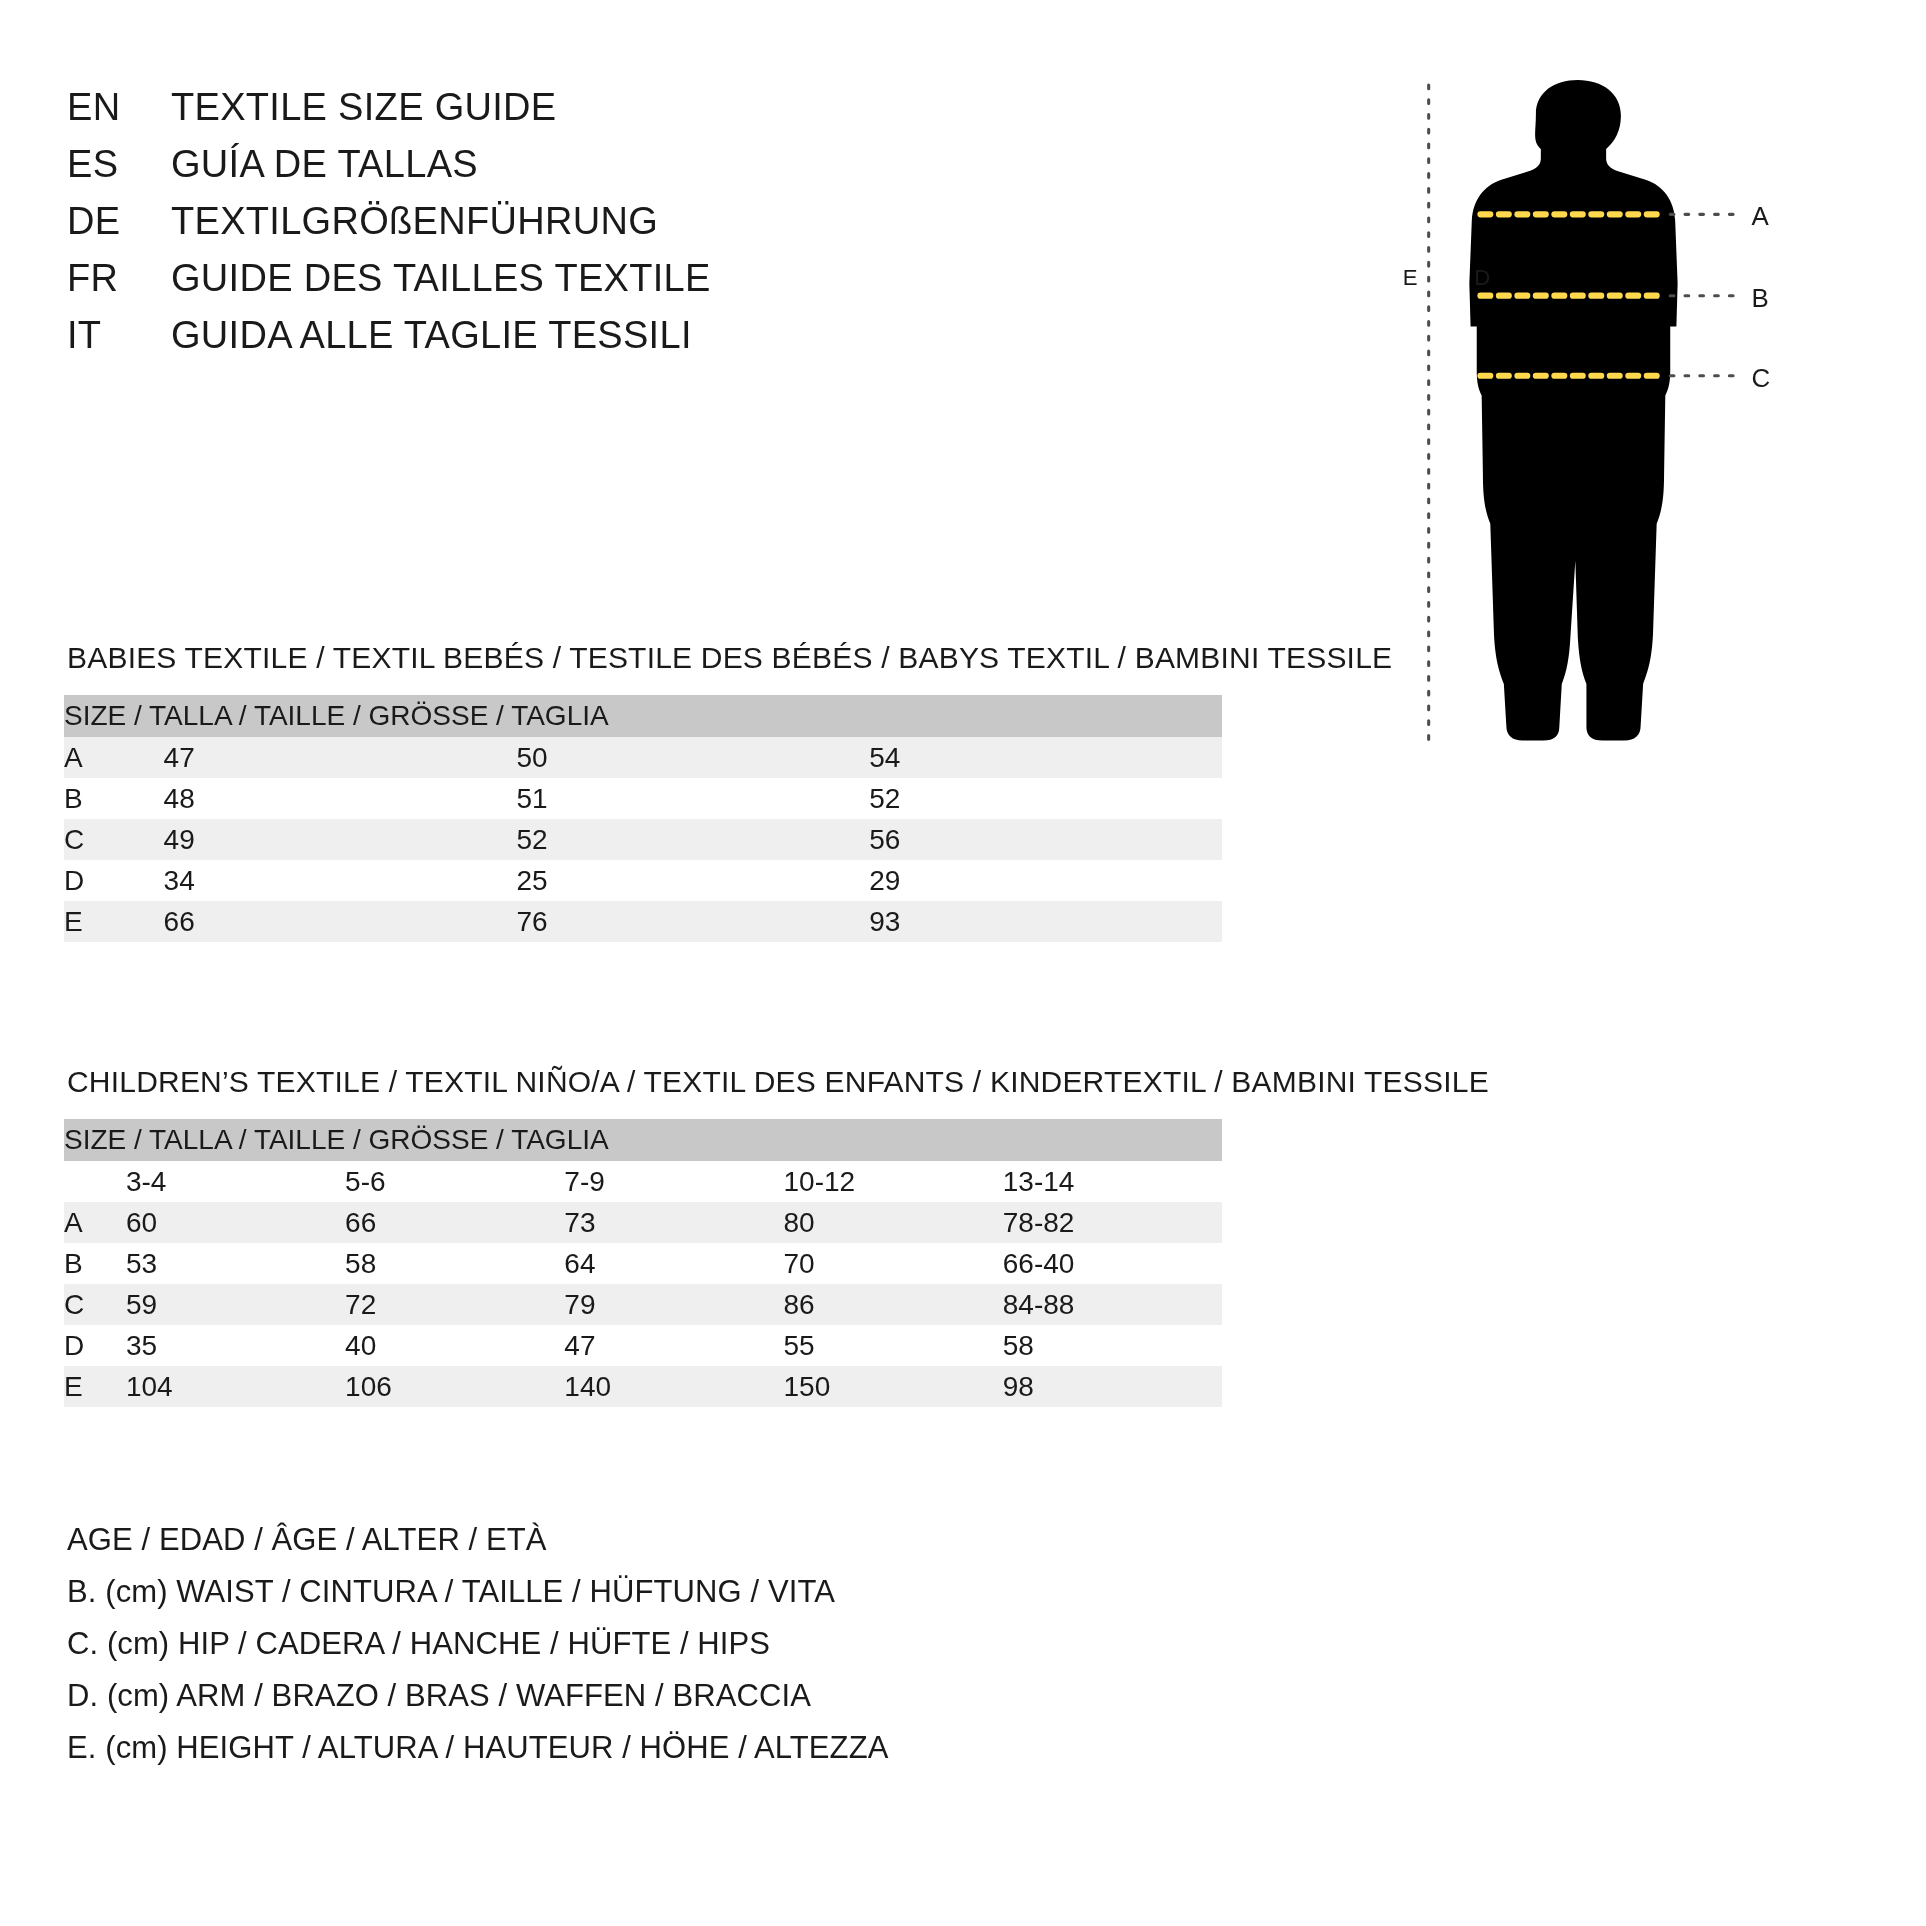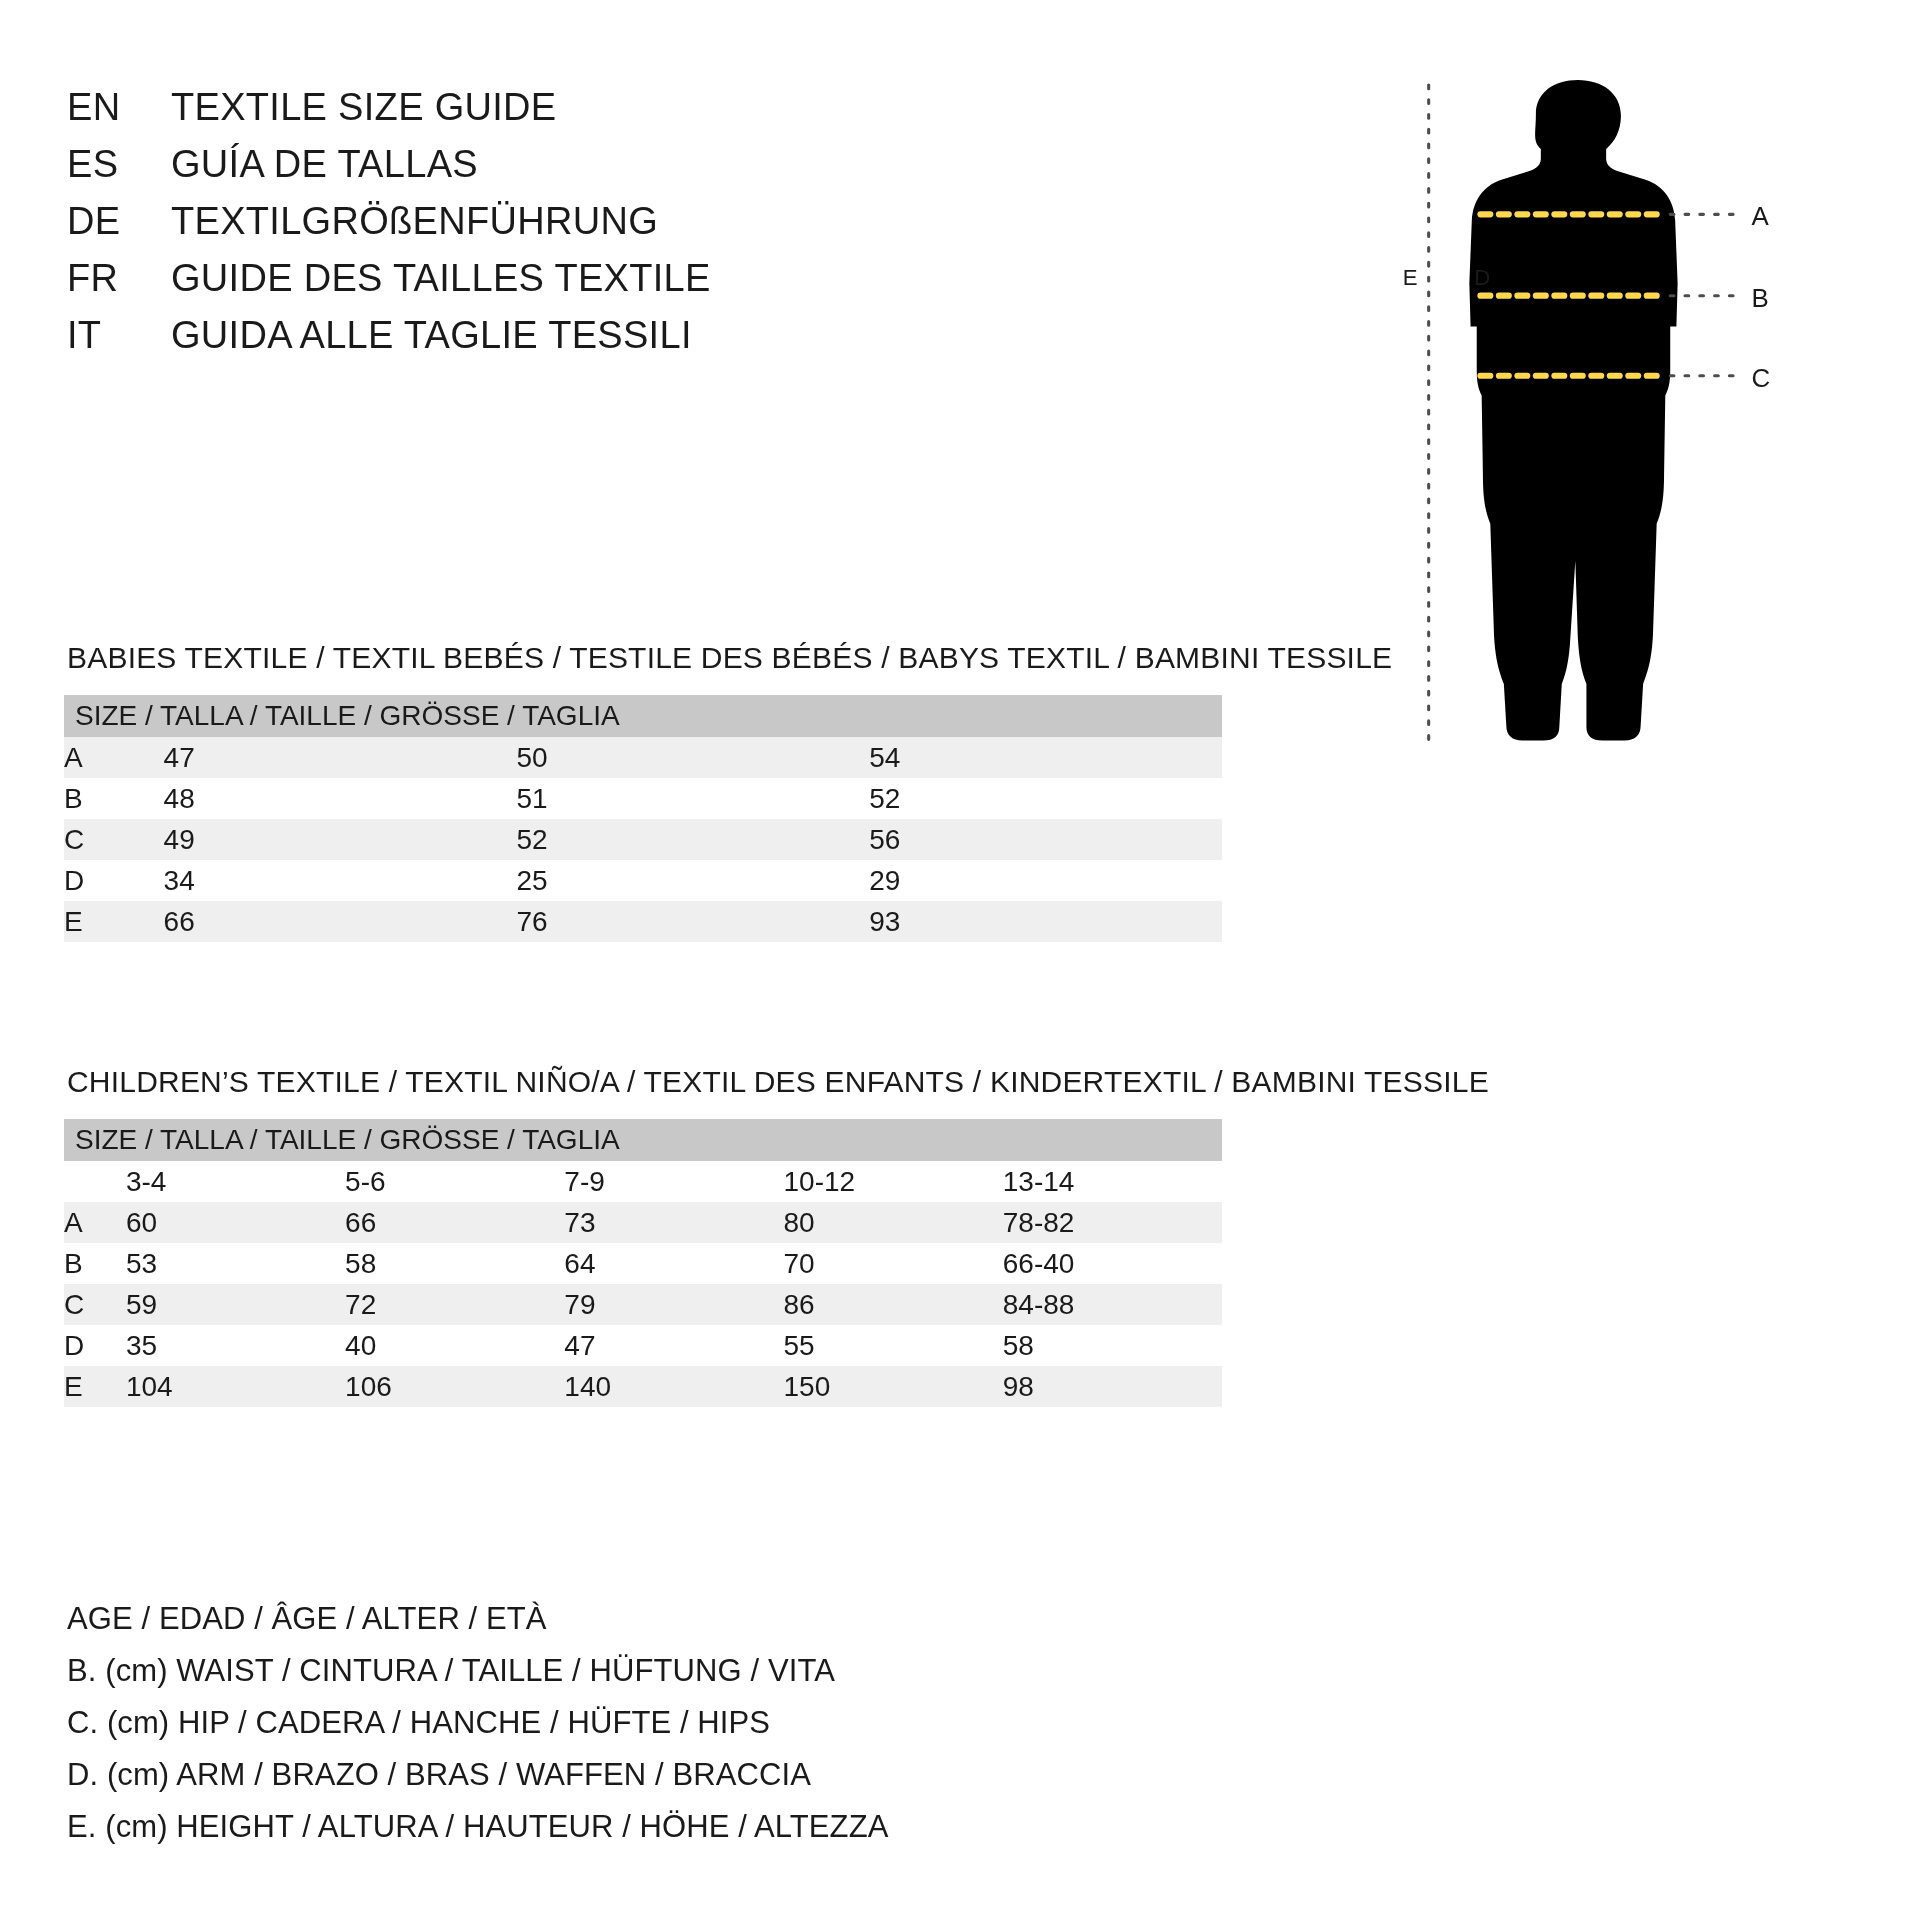--- a/index.html
+++ b/index.html
@@ -75,42 +75,41 @@
 
   .size-table td, .size-table th {
     padding: 0;
     text-align: left;
     font-weight: normal;
   }
   .size-table .hdr-band td {
     background: #c8c8c8;
     height: 42px;
     font-size: 28px;
-    padding-left: 11px;
   }
   .size-table .sub-head td {
     background: #ffffff;
     height: 41px;
   }
   .size-table tbody tr td {
     height: 41px;
   }
   .row-shade td { background: #efefef; }
   .row-plain td { background: #ffffff; }
 
   .col-label { width: 59px; padding-left: 11px; }
   .col-val { width: 209px; }
   .val-center { padding-left: 38px; }
   .sub-center { padding-left: 38px; }
 
   
   .legend {
     position: absolute;
     left: 67px;
-    top: 1601px;
+    top: 1522px;
     width: 1232px;
   }
   .legend-row {
     font-size: 31px;
     height: 52px;
     letter-spacing: 0.1px;
     white-space: nowrap;
   }
 </style>
 </head>

